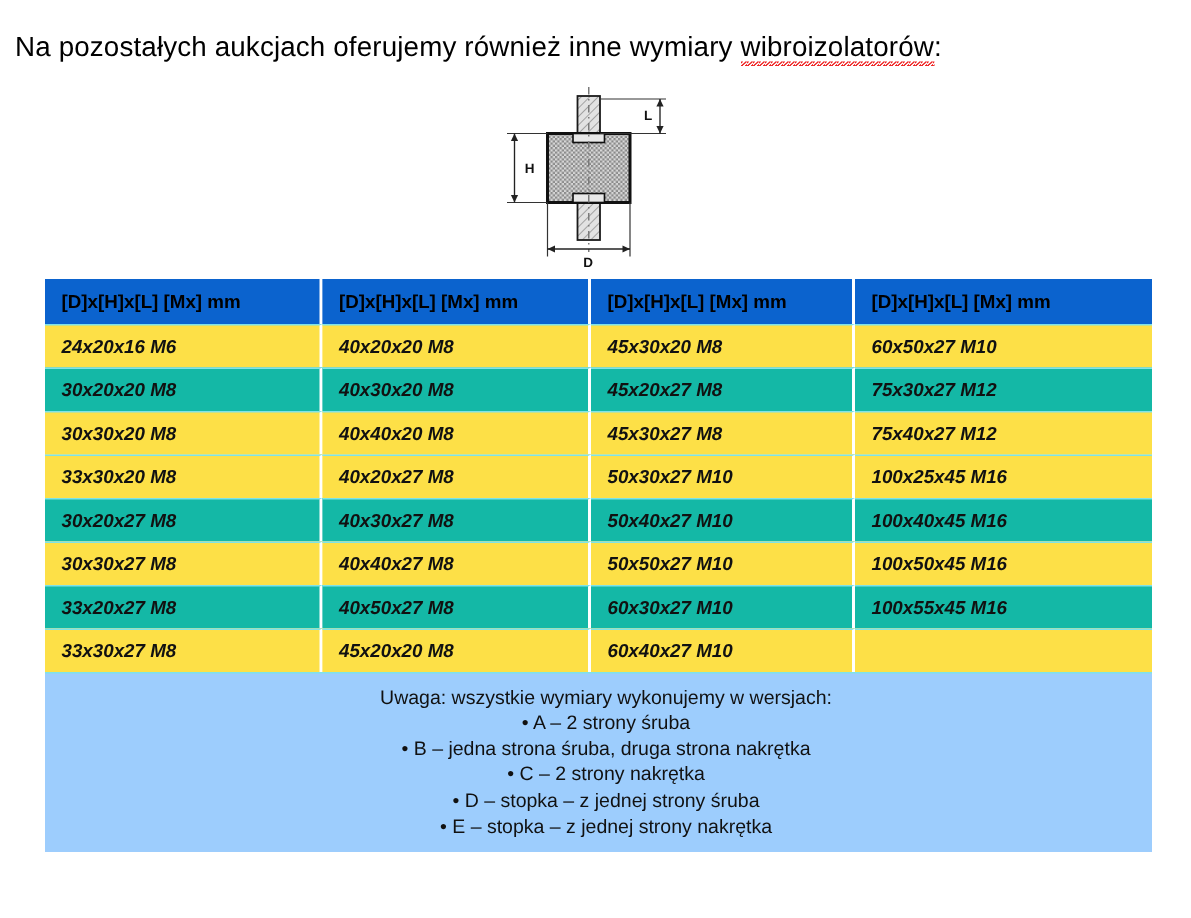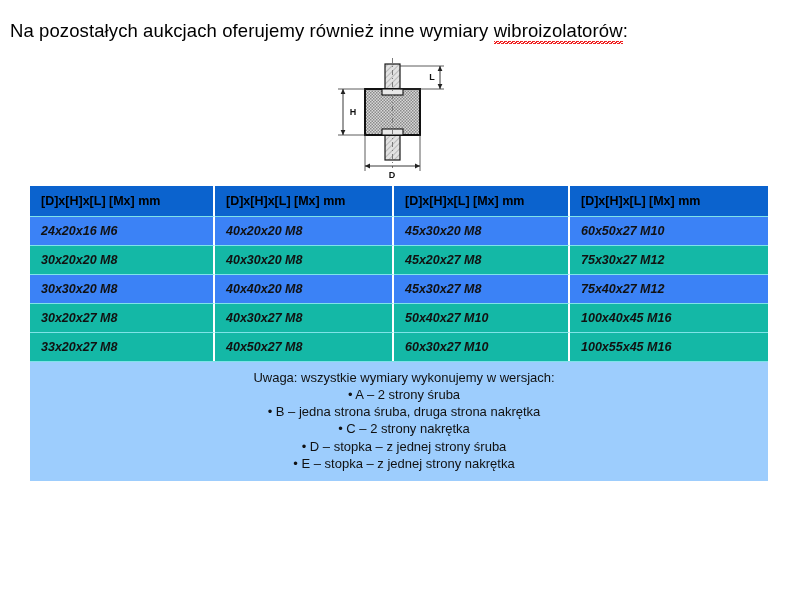--- a/index.html
+++ b/index.html
@@ -57,21 +57,21 @@
     font-size:12.5px;font-weight:bold;font-style:italic;
     color:#111;text-align:left;
     padding:5px 0 5px 11px;
     border-right:2px solid #ffffff;
     border-top:1px solid #7FE3E8;
     height:18px;
     font-family:"Liberation Sans", sans-serif;
   }
   .tbl td:last-child{border-right:0;}
 
-  tr.odd td{background:#3b82f6;}
+  tr.odd td{background:#fde047;}
   tr.even td{background:#14b8a6;}
 
   .note-cell{
     background:#9DCDFD !important;
     font-style:normal !important;
     font-weight:400 !important;
     font-size:13px !important;
     color:#1a1a1a;
     padding:7px 0 9px 10px !important;
     border-right:0 !important;
@@ -162,31 +162,49 @@
         <td>40x30x20 M8</td>
         <td>45x20x27 M8</td>
         <td>75x30x27 M12</td>
       </tr>
       <tr class="odd">
         <td>30x30x20 M8</td>
         <td>40x40x20 M8</td>
         <td>45x30x27 M8</td>
         <td>75x40x27 M12</td>
       </tr>
+      <tr class="odd">
+        <td>33x30x20 M8</td>
+        <td>40x20x27 M8</td>
+        <td>50x30x27 M10</td>
+        <td>100x25x45 M16</td>
+      </tr>
       <tr class="even">
         <td>30x20x27 M8</td>
         <td>40x30x27 M8</td>
         <td>50x40x27 M10</td>
         <td>100x40x45 M16</td>
       </tr>
+      <tr class="odd">
+        <td>30x30x27 M8</td>
+        <td>40x40x27 M8</td>
+        <td>50x50x27 M10</td>
+        <td>100x50x45 M16</td>
+      </tr>
       <tr class="even">
         <td>33x20x27 M8</td>
         <td>40x50x27 M8</td>
         <td>60x30x27 M10</td>
         <td>100x55x45 M16</td>
+      </tr>
+      <tr class="odd">
+        <td>33x30x27 M8</td>
+        <td>45x20x20 M8</td>
+        <td>60x40x27 M10</td>
+        <td></td>
       </tr>
       <tr>
         <td class="note-cell" colspan="4">
           <span class="note-line">Uwaga: wszystkie wymiary wykonujemy w wersjach:</span>
           <span class="note-line">• A – 2 strony śruba</span>
           <span class="note-line">• B – jedna strona śruba, druga strona nakrętka</span>
           <span class="note-line">• C – 2 strony nakrętka</span>
           <span class="note-line">• D – stopka – z jednej strony śruba</span>
           <span class="note-line">• E – stopka – z jednej strony nakrętka</span>
         </td>

